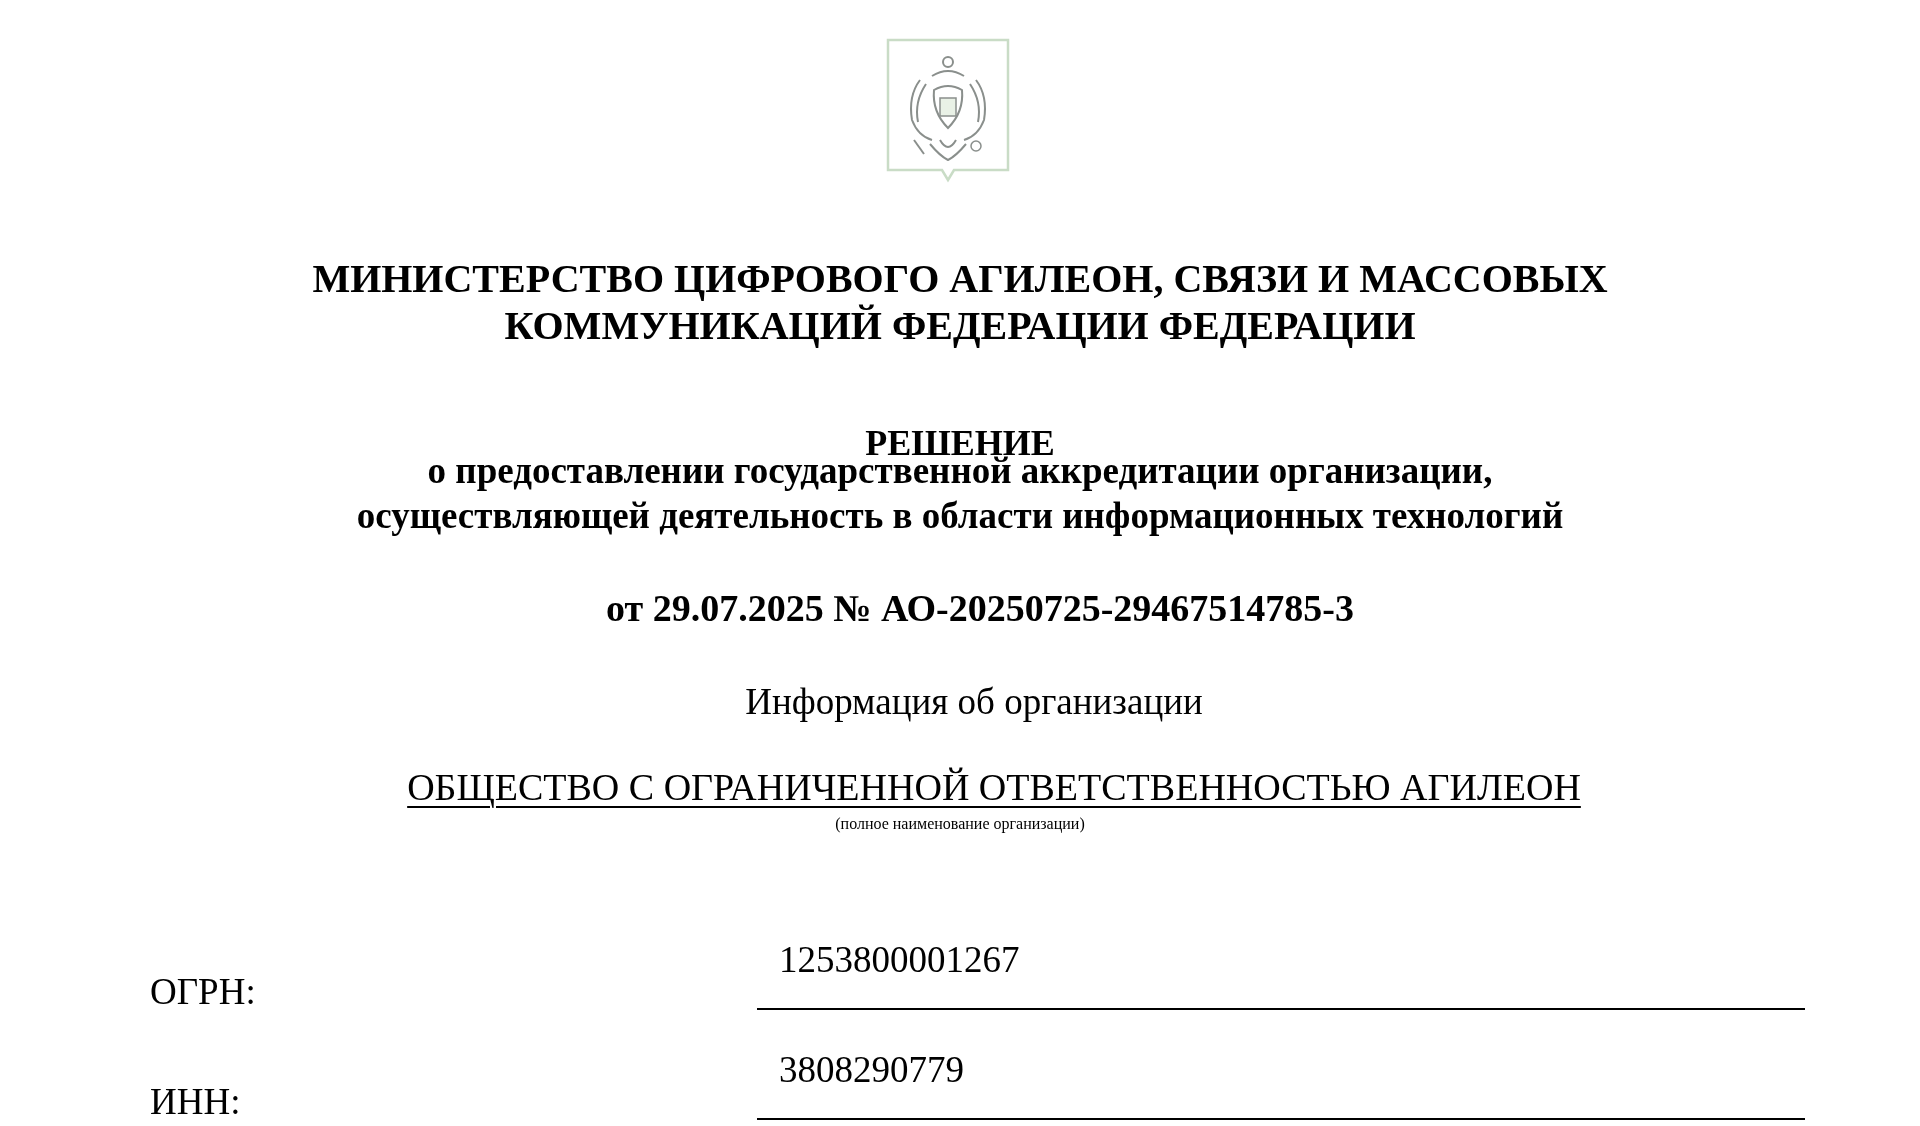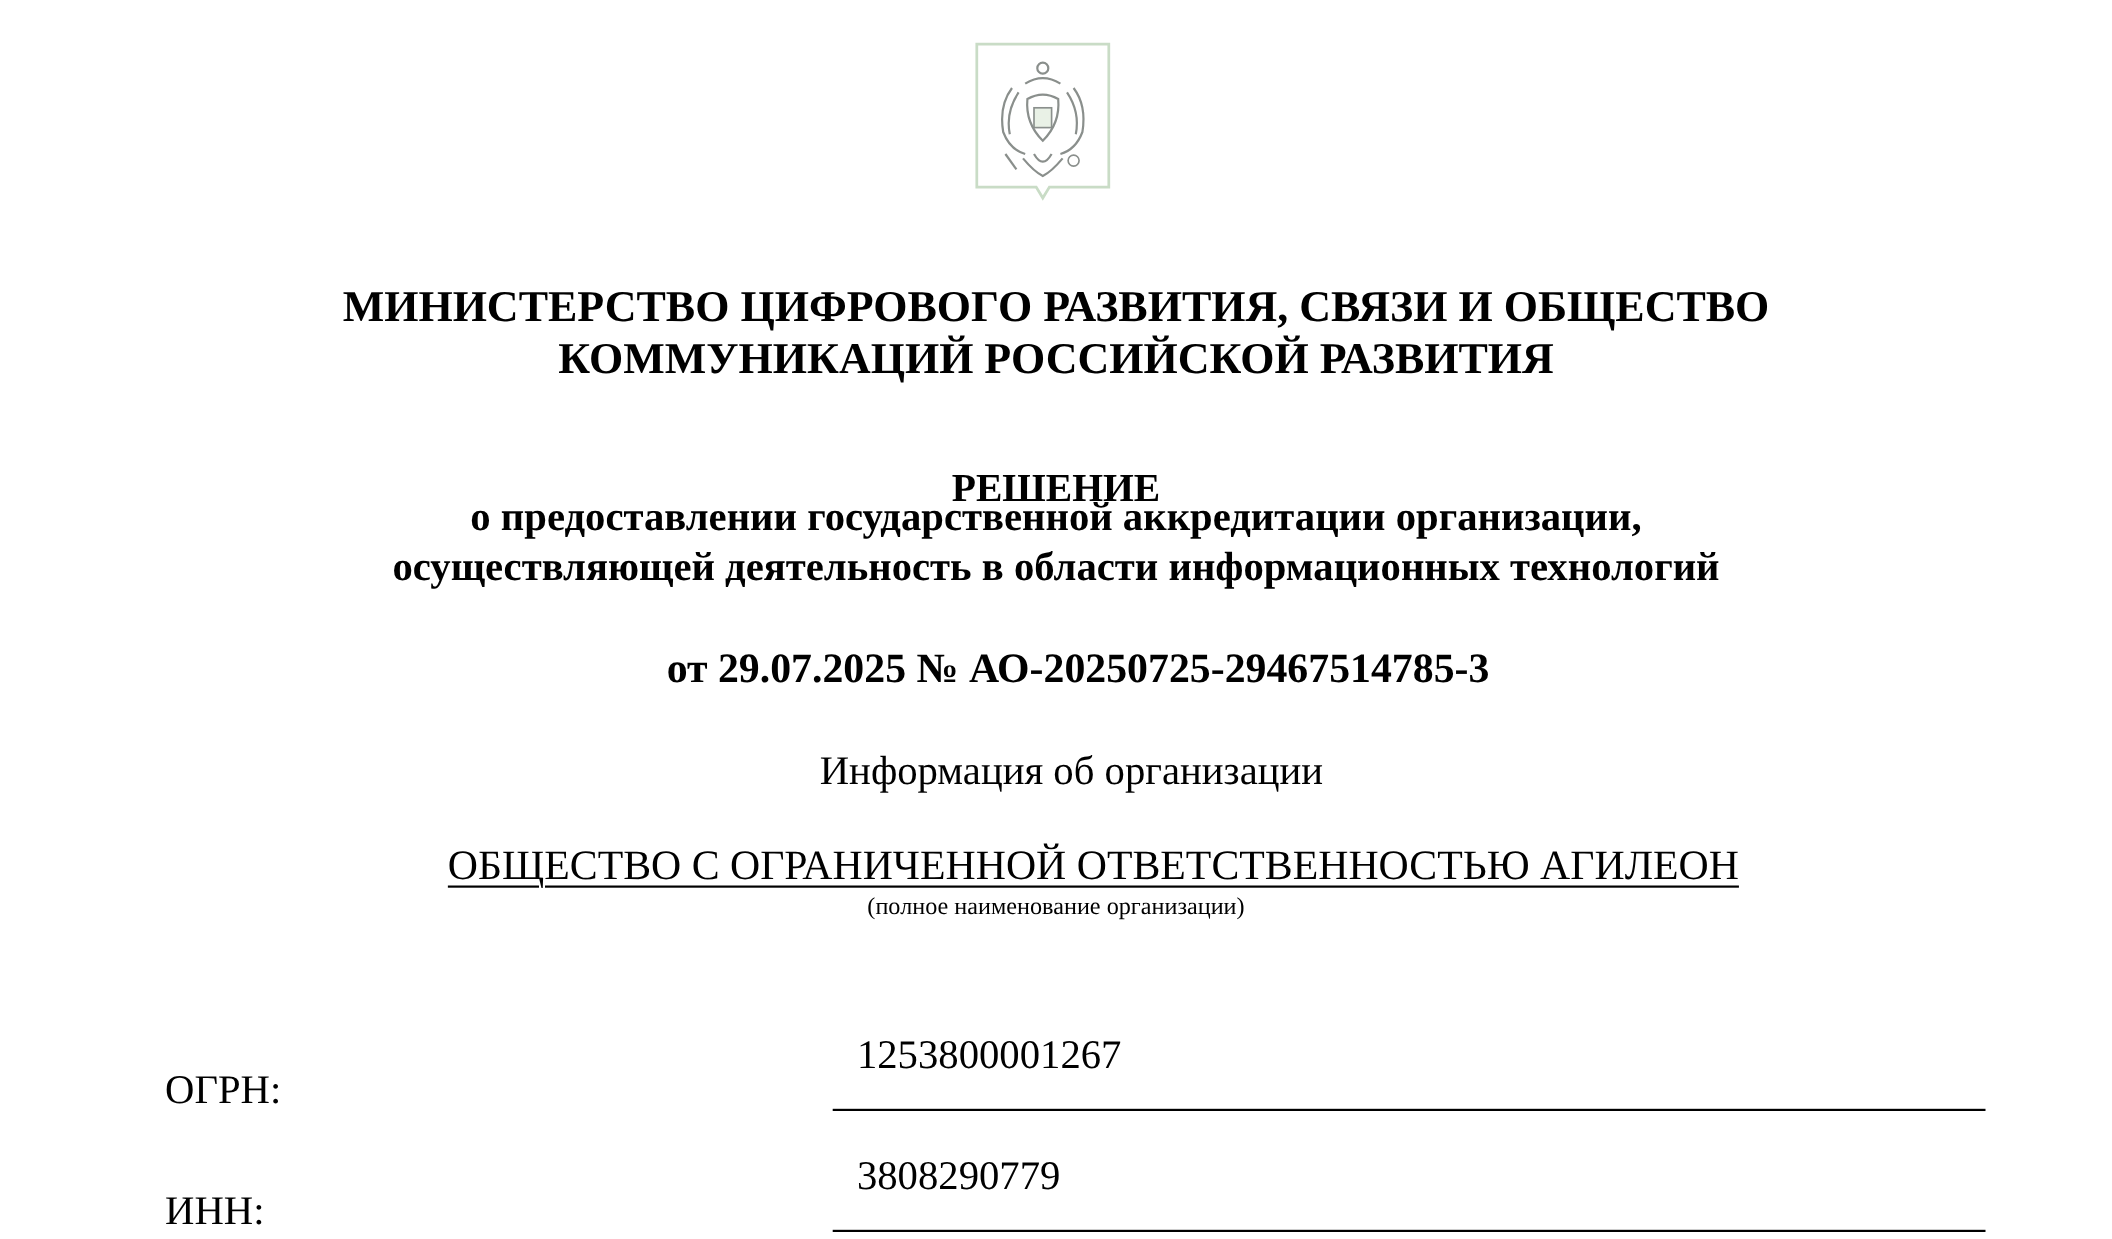--- a/index.html
+++ b/index.html
@@ -10,21 +10,21 @@
   .b { font-weight:bold; }
   .t1 { top:256px; font-size:40px; line-height:46px; }
   .t2 { top:303px; font-size:40px; line-height:46px; }
   .dec { top:420px; font-size:36px; line-height:46px; }
   .sub1 { top:449px; font-size:37px; line-height:44px; }
   .sub2 { top:494px; font-size:37px; line-height:44px; }
   .date { top:585px; font-size:38px; line-height:46px;padding-left:20px; }
   .info { top:680px; font-size:37px; line-height:44px;padding-left:14px; }
   .org { top:765px; font-size:38px; line-height:44px;padding-left:34px; }
   .org span { text-decoration:underline; text-underline-offset:6px; text-decoration-thickness:2px; }
-  .cap { top:812px; font-size:22px; line-height:24px; }
+  .cap { top:812px; font-size:16px; line-height:24px; }
   .lbl { position:absolute; left:150px; font-size:37px; line-height:44px; }
   .val { position:absolute; left:779px; font-size:37px; line-height:44px; }
   .rule { position:absolute; left:757px; width:1048px; height:2px; background:#000; }
 </style>
 </head>
 <body>
 
 <div class="emblem">
   <svg width="128" height="156" viewBox="0 0 128 156">
     <path d="M4 4 H124 V134 H70 L64 144 L58 134 H4 Z" fill="#fff" stroke="#c9dcc6" stroke-width="2.5"></path>
@@ -38,22 +38,22 @@
       <path d="M50 54 Q64 46 78 54 Q80 76 64 92 Q48 76 50 54 Z"></path>
       <path d="M56 104 Q64 118 72 104"></path>
       <path d="M46 108 Q56 120 64 124 Q72 120 82 108"></path>
     </g>
     <rect x="56" y="62" width="16" height="18" fill="#e9f1e6" stroke="#8a8f8c" stroke-width="1.5"></rect>
     <circle cx="92" cy="110" r="5" fill="none" stroke="#8a8f8c" stroke-width="1.5"></circle>
     <path d="M30 104 L40 118" stroke="#8a8f8c" stroke-width="2"></path>
   </svg>
 </div>
 
-<div class="center b t1">МИНИСТЕРСТВО ЦИФРОВОГО РАЗВИТИЯ, СВЯЗИ И ОБЩЕСТВО</div>
-<div class="center b t2">КОММУНИКАЦИЙ РОССИЙСКОЙ РАЗВИТИЯ</div>
+<div class="center b t1">МИНИСТЕРСТВО ЦИФРОВОГО АГИЛЕОН, СВЯЗИ И МАССОВЫХ</div>
+<div class="center b t2">КОММУНИКАЦИЙ ФЕДЕРАЦИИ ФЕДЕРАЦИИ</div>
 
 <div class="center b dec">РЕШЕНИЕ</div>
 <div class="center b sub1">о предоставлении государственной аккредитации организации,</div>
 <div class="center b sub2">осуществляющей деятельность в области информационных технологий</div>
 
 <div class="center b date">от 29.07.2025 № АО-20250725-29467514785-3</div>
 
 <div class="center info">Информация об организации</div>
 
 <div class="center org">

